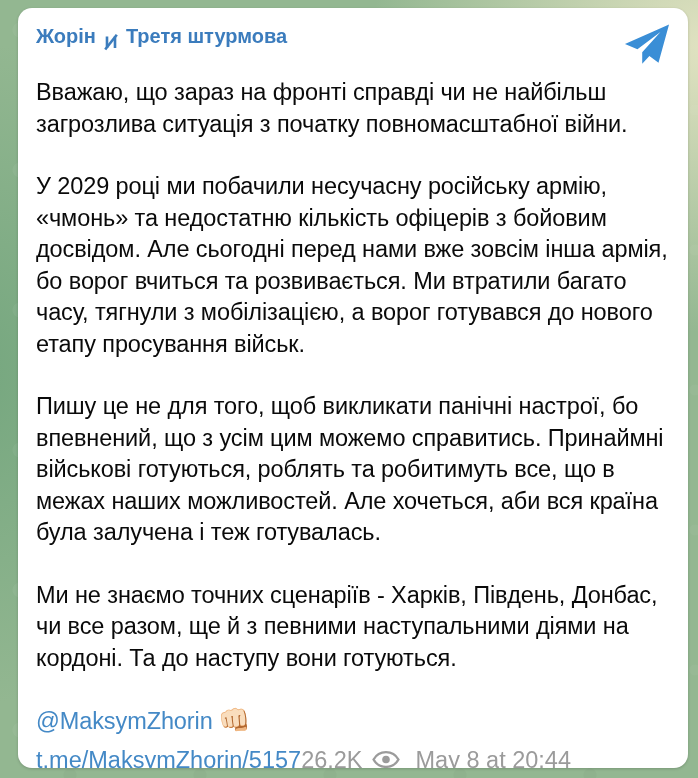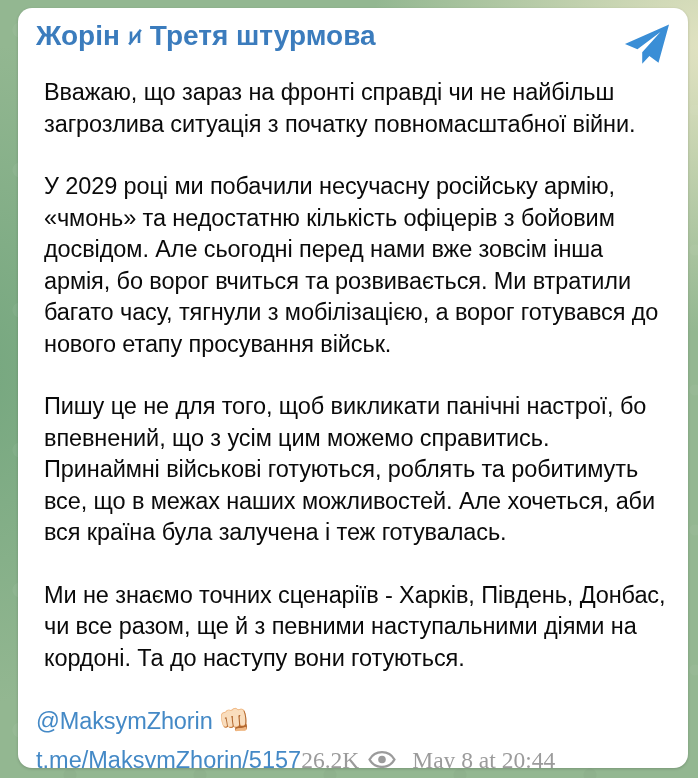--- a/index.html
+++ b/index.html
@@ -30,42 +30,42 @@
     box-shadow:0 1px 3px rgba(0,0,0,.18);
     padding:13px 18px 12px 18px;
     display:flex;flex-direction:column;
     overflow:hidden;
   }
   .msg-header{
     display:flex;justify-content:space-between;align-items:flex-start;
     margin-bottom:11px;
   }
   .channel-name{
-    display:flex;align-items:center;gap:8px;
-    font-size:28px;font-weight:700;color:#3b7cbd;line-height:30px;
+    display:flex;align-items:flex-end;gap:8px;
+    font-size:20px;font-weight:700;color:#3b7cbd;line-height:30px;
     cursor:pointer;white-space:nowrap;
   }
   .insignia{flex:0 0 auto;margin-top:1px;}
   .plane{flex:0 0 auto;margin-top:2px;cursor:pointer;}
   .msg-body{
     flex:1 1 auto;
     font-size:23.5px;line-height:31.5px;color:#0a0a0a;
     letter-spacing:-0.1px;
   }
-  .msg-body p{margin:0 0 31px 8px;}
+  .msg-body p{margin:0 0 31px 0;}
   .msg-body p.mention-line{margin:0;}
   .mention-link{color:#4489c6;text-decoration:none;cursor:pointer;margin-top:28px;}
   .mention-emoji{font-size:26px;margin-left:6px;}
   .msg-footer{
     flex:0 0 auto;
     display:flex;justify-content:flex-start;align-items:center;
     margin-top:7px;font-size:23.5px;line-height:30px;
   }
   .post-link{color:#4489c6;text-decoration:none;cursor:pointer;}
-  .meta{display:flex;align-items:center;color:#9b9b9b;font-family:Liberation Serif, serif;}
+  .meta{display:flex;align-items:center;color:#9b9b9b;}
   .views-count{margin-right:9px;}
   .eye{margin-right:16px;display:block;}
 </style>
 </head>
 <body>
 
 <div class="chat-bg">
   <div class="bubble">
 
     <div class="msg-header">

